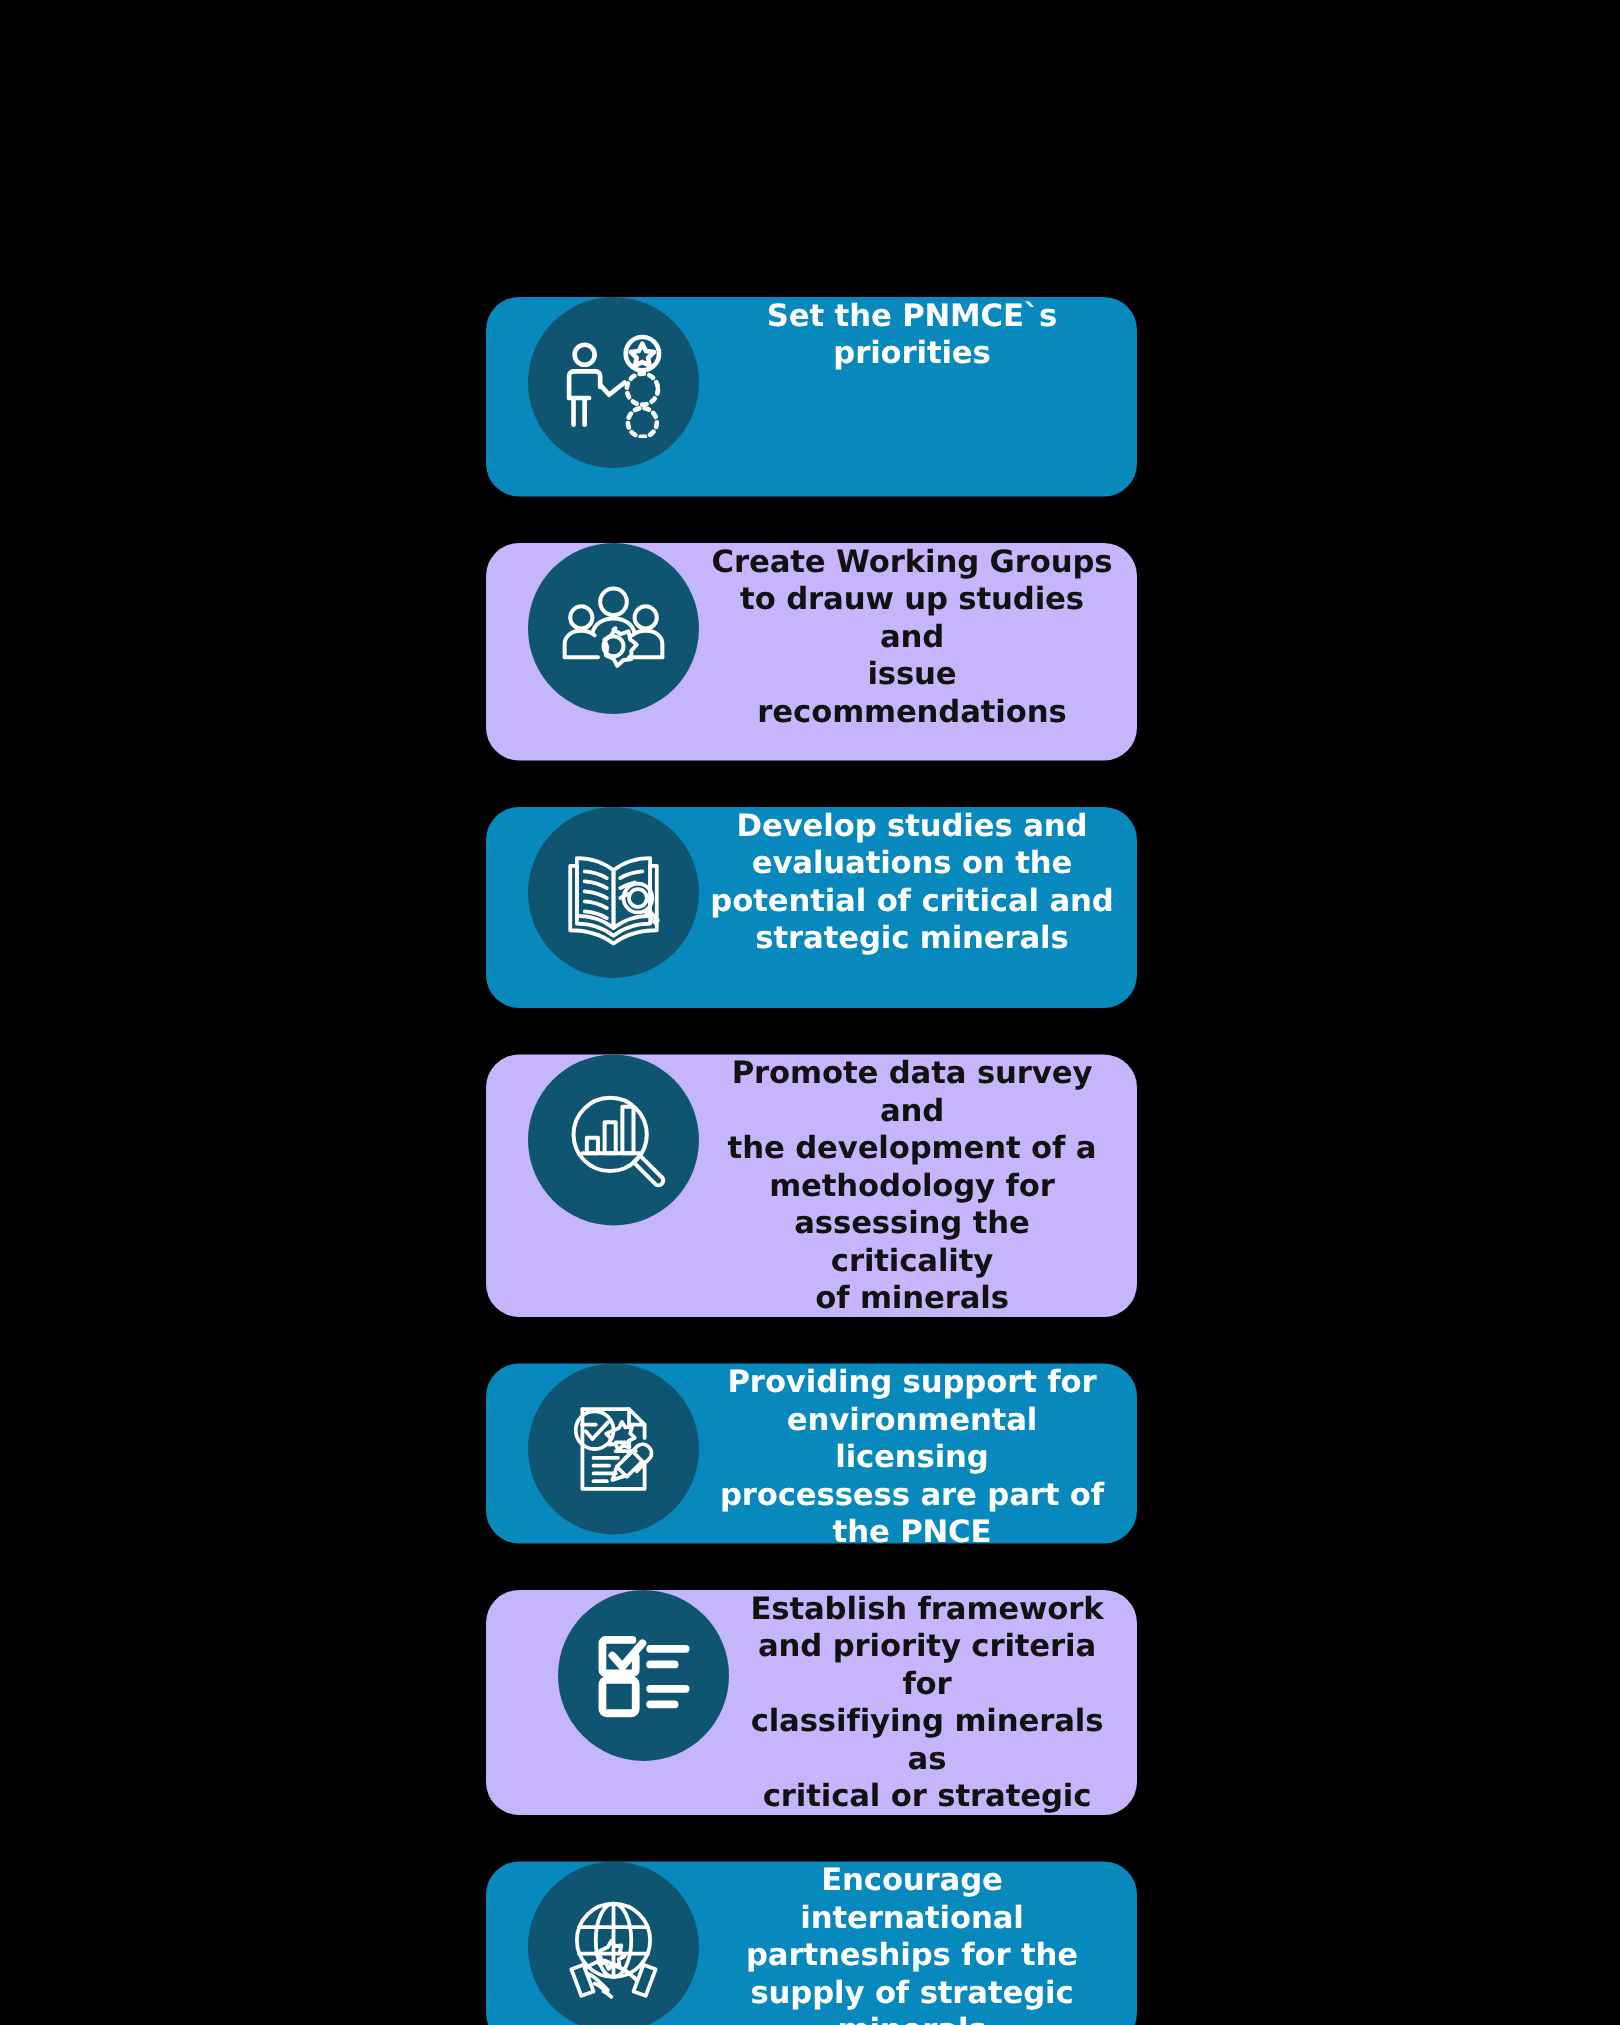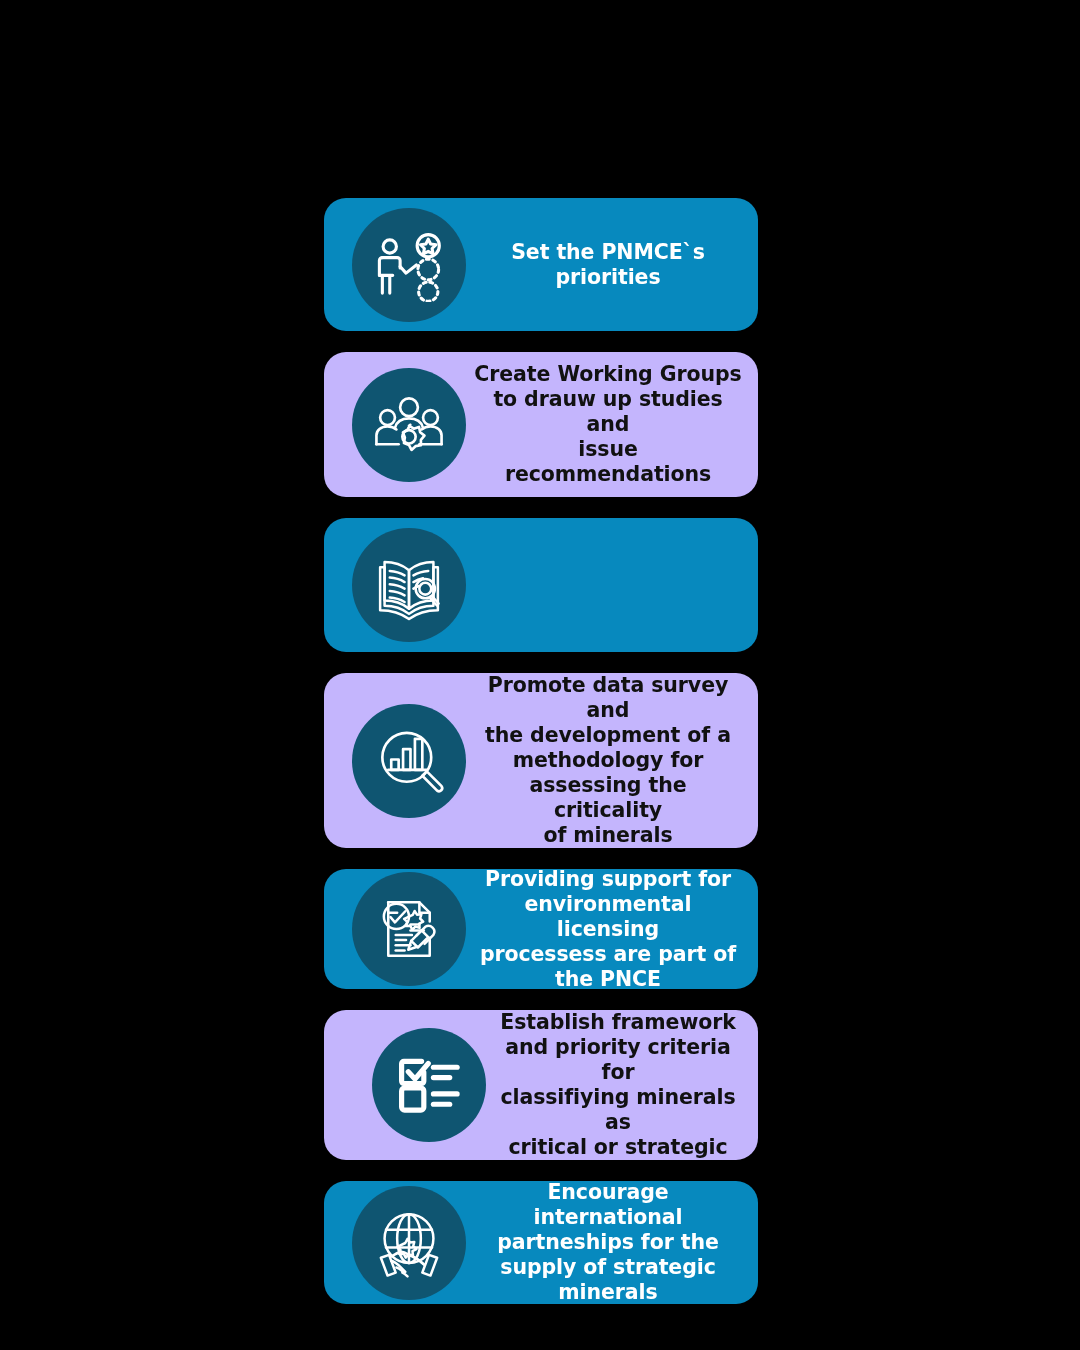--- a/index.html
+++ b/index.html
@@ -18,24 +18,24 @@
   #board {
     position: absolute;
     left: 324px;
     top: 198px;
     width: 434px;
   }
 
   .card {
     position: relative;
     display: flex;
-    align-items: center;
+    align-items: flex-start;
     border-radius: 22px;
     box-sizing: border-box;
-    margin-bottom: 21px;
+    margin-bottom: 31px;
     padding: 0;
     overflow: hidden;
   }
   .card.blue  { background: #0789BE; }
   .card.gray  { background: #c4b5fd; }
 
   .icon-wrap {
     flex: 0 0 auto;
     width: 114px;
     height: 114px;
@@ -130,20 +130,24 @@
         <path d="M24 67 c7 0.5 14 2.5 20 6"></path>
         <path d="M56 37 c6 -3.5 13 -5.5 20 -6"></path>
         <path d="M56 46 c4 -2.3 8.5 -4 13 -5"></path>
         <path d="M56 55 c2.5 -1.5 5 -2.7 7.5 -3.6"></path>
         <circle cx="72" cy="55" r="13"></circle>
         <circle cx="72" cy="55" r="8"></circle>
         <path d="M81 65 l9 10"></path>
         <path d="M79 68 l9 10"></path>
       </svg>
     </div>
+    <div class="card-text">Develop studies and
+evaluations on the
+potential of critical and
+strategic minerals</div>
   </div>
 
   <div class="card gray h4">
     <div class="icon-wrap">
       <svg viewBox="0 0 100 100" fill="none" stroke="#ffffff" stroke-width="3.6" stroke-linecap="round" stroke-linejoin="round">
         <circle cx="47" cy="45" r="33"></circle>
         <path d="M26 62 v-14 h10 v14 z"></path>
         <path d="M42 62 v-28 h10 v28 z"></path>
         <path d="M58 62 v-42 h10 v42 z"></path>
         <path d="M22 62 h52"></path>

